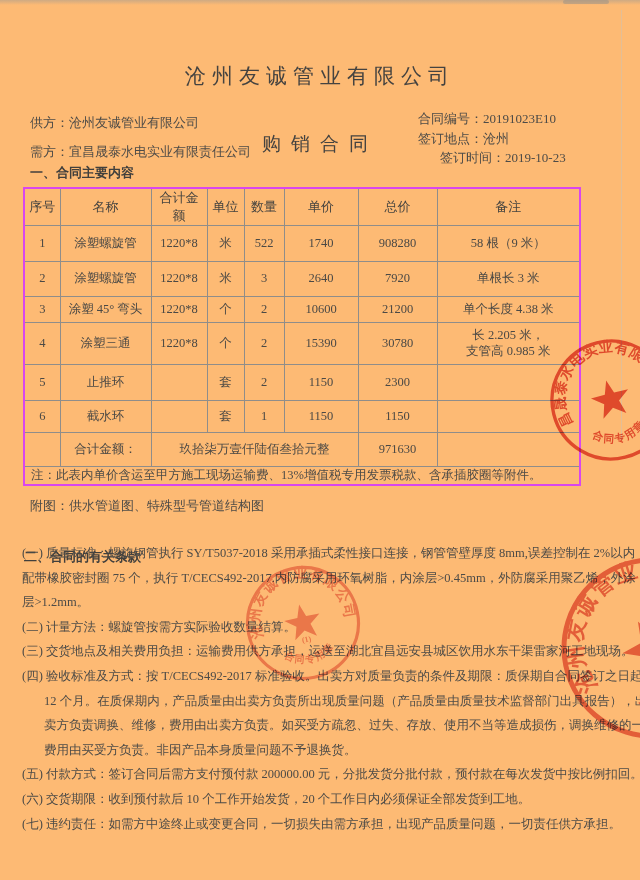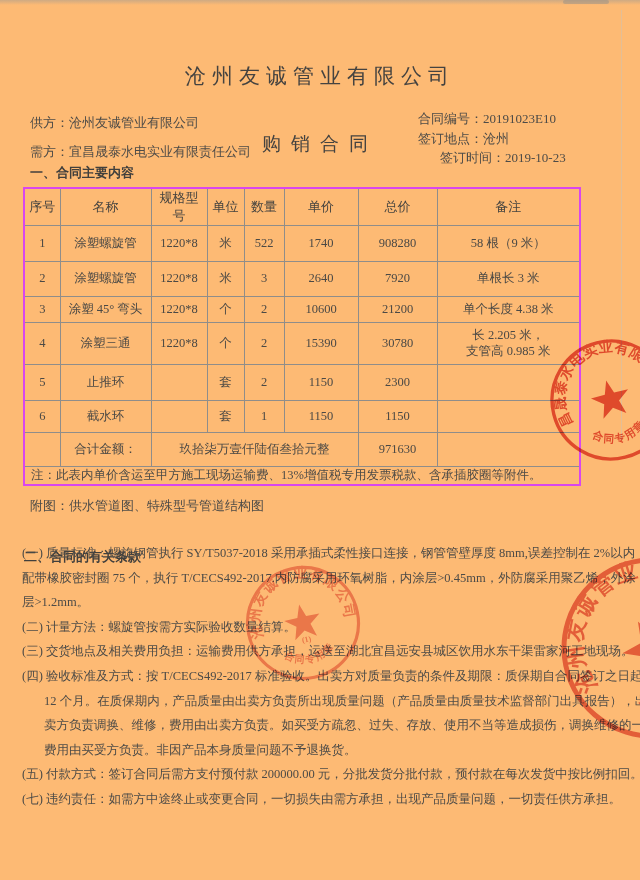--- a/index.html
+++ b/index.html
@@ -97,21 +97,21 @@
         <col style="width:37px">
       <col style="width:40px">
         <col style="width:74px">
         <col style="width:79px">
         <col style="width:143px">
     </colgroup>
     <thead>
       <tr>
           <th>序号</th>
           <th>名称</th>
-          <th>规格型号</th>
+          <th>合计金额</th>
           <th>单位</th>
           <th>数量</th>
           <th>单价</th>
           <th>总价</th>
           <th>备注</th>
         </tr>
     </thead>
     <tbody class="items-body">
         <tr>
           <td>1</td>
@@ -194,20 +194,21 @@
       <div class="clause-line">(一) 质量标准：螺旋钢管执行 SY/T5037-2018 采用承插式柔性接口连接，钢管管壁厚度 8mm,误差控制在 2%以内，</div>
       <div class="clause-line">配带橡胶密封圈 75 个，执行 T/CECS492-2017.内防腐采用环氧树脂，内涂层&gt;0.45mm，外防腐采用聚乙烯，外涂</div>
       <div class="clause-line">层&gt;1.2mm。</div>
       <div class="clause-line">(二) 计量方法：螺旋管按需方实际验收数量结算。</div>
       <div class="clause-line">(三) 交货地点及相关费用负担：运输费用供方承担，运送至湖北宜昌远安县城区饮用水东干渠雷家河工地现场。</div>
       <div class="clause-line">(四) 验收标准及方式：按 T/CECS492-2017 标准验收。出卖方对质量负责的条件及期限：质保期自合同签订之日起</div>
       <div class="clause-line indent">12 个月。在质保期内，产品质量由出卖方负责所出现质量问题（产品质量由质量技术监督部门出具报告），出</div>
       <div class="clause-line indent">卖方负责调换、维修，费用由出卖方负责。如买受方疏忽、过失、存放、使用不当等造成损伤，调换维修的一</div>
       <div class="clause-line indent">费用由买受方负责。非因产品本身质量问题不予退换货。</div>
       <div class="clause-line">(五) 付款方式：签订合同后需方支付预付款 200000.00 元，分批发货分批付款，预付款在每次发货中按比例扣回。</div>
+      <div class="clause-line">(六) 交货期限：收到预付款后 10 个工作开始发货，20 个工作日内必须保证全部发货到工地。</div>
       <div class="clause-line">(七) 违约责任：如需方中途终止或变更合同，一切损失由需方承担，出现产品质量问题，一切责任供方承担。</div>
     </div>
 
   <svg class="stamp stamp-buyer" viewBox="0 0 200 200">
     <g fill="none" stroke="#dc4a42">
       <circle cx="100" cy="100" r="88" stroke-width="5"></circle>
     </g>
     <path id="b-arc-top" d="M 34,112 A 68,68 0 1 1 166,112" fill="none"></path>
     <path id="b-arc-bot" d="M 52,138 A 58,58 0 0 0 148,138" fill="none"></path>
     <text fill="#dc4a42" font-size="21" letter-spacing="1">

